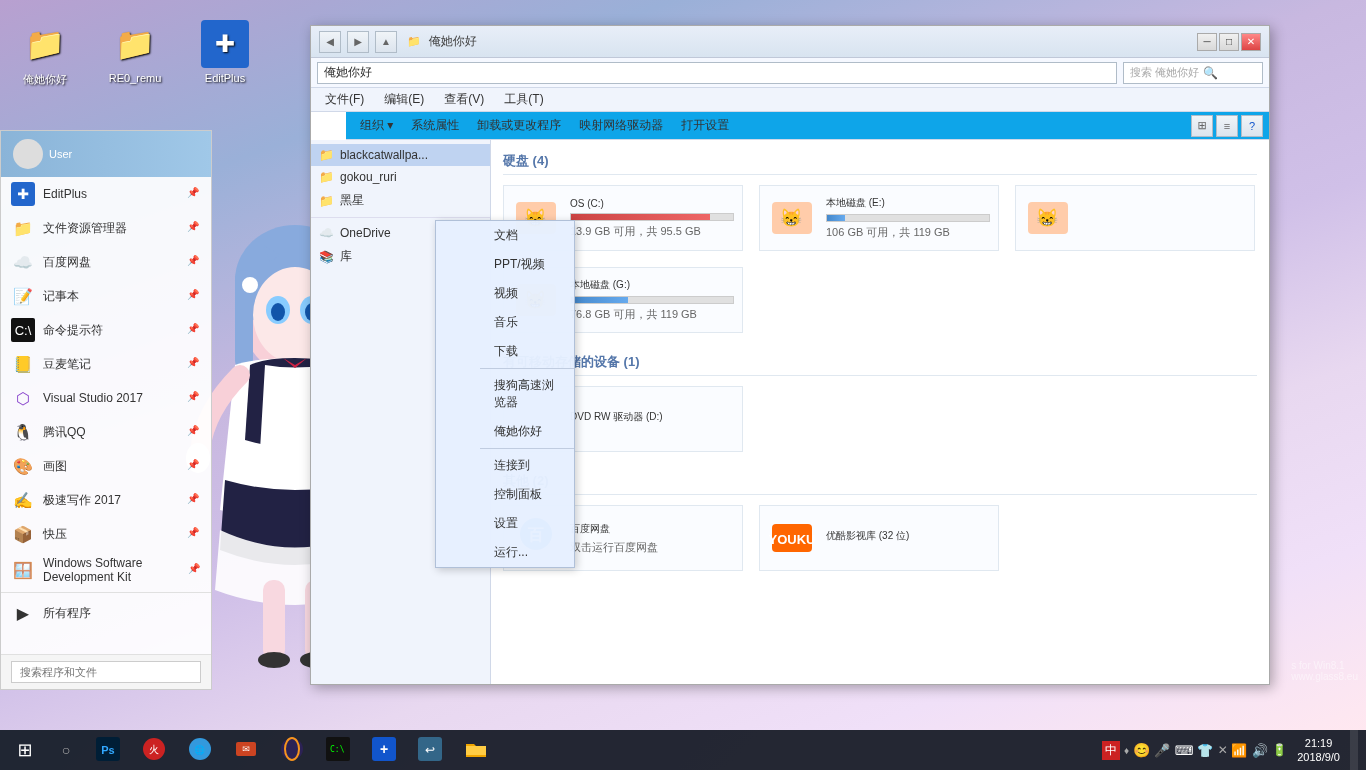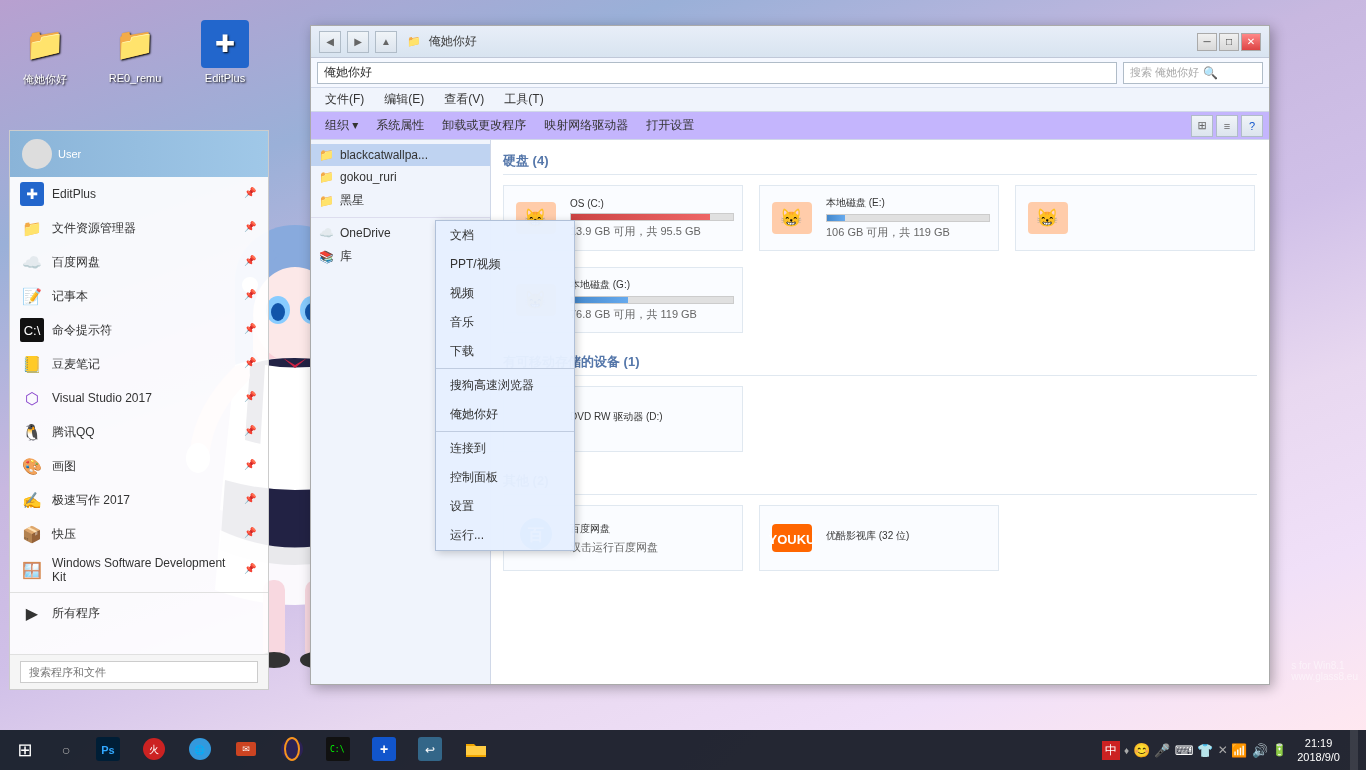--- a/index.html
+++ b/index.html
@@ -69,23 +69,23 @@
     }
 
     .anime-char-svg {
       width: 240px;
       height: 480px;
     }
 
     
     .start-menu {
       position: absolute;
-      left: 9px;
+      left: 0;
       bottom: 40px;
-      width: 260px;
+      width: 212px;
       height: 560px;
       background: rgba(255,255,255,0.92);
       border: 1px solid #ccc;
       z-index: 20;
       display: flex;
       flex-direction: column;
     }
 
     .start-menu-header {
       background: linear-gradient(to right, #8ab4d8, #a0c8e8);
@@ -158,20 +158,21 @@
     
     .context-menu {
       position: absolute;
       left: 435px;
       top: 220px;
       width: 140px;
       background: rgba(230,240,255,0.97);
       border: 1px solid #b0c0d8;
       z-index: 30;
       box-shadow: 2px 2px 8px rgba(0,0,0,0.2);
+      padding-left: 44px;
     }
 
     .context-menu-item {
       padding: 6px 14px;
       cursor: pointer;
       font-size: 12px;
       color: #333;
     }
 
     
@@ -261,27 +262,28 @@
       padding: 2px 6px;
       font-size: 11px;
       color: #888;
       height: 22px;
       width: 140px;
       display: flex;
       align-items: center;
     }
 
     .fe-toolbar {
-      background: #c4b5fd;
+      background: #0ea5e9;
       padding: 2px 6px;
       display: flex;
       align-items: center;
       gap: 2px;
       border-bottom: 1px solid #d0d8e8;
       height: 28px;
+      margin-left: 35px;
     }
 
     .fe-toolbar-btn {
       padding: 2px 8px;
       background: transparent;
       border: none;
       cursor: pointer;
       font-size: 12px;
       color: #333;
       height: 24px;

